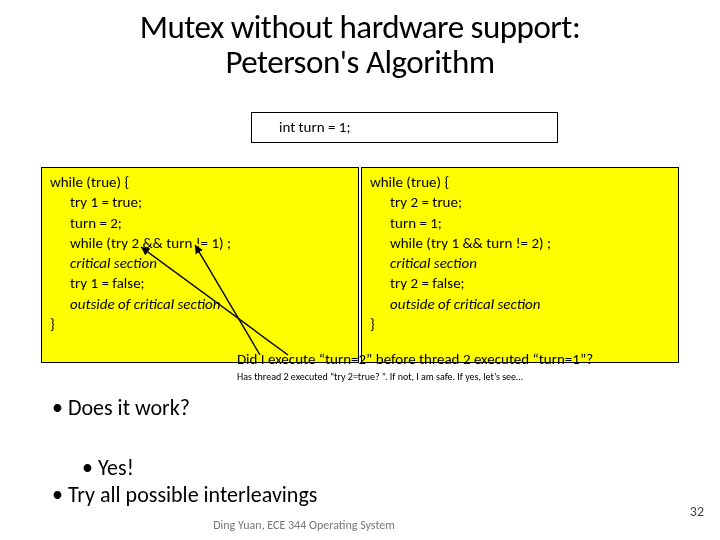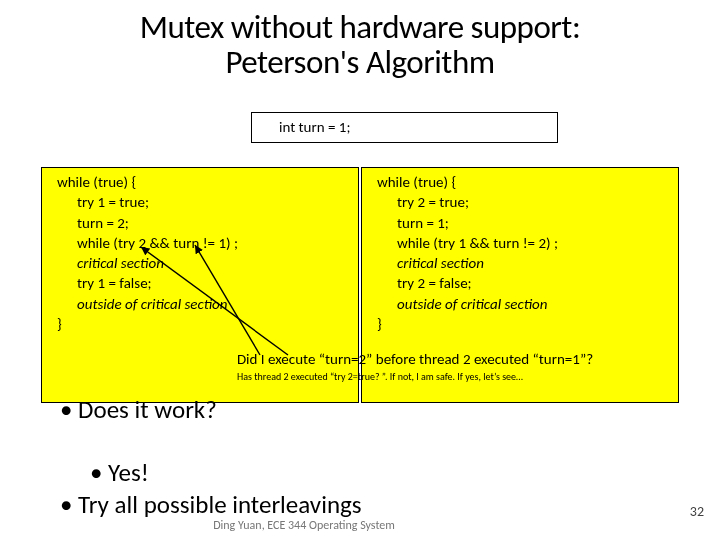--- a/index.html
+++ b/index.html
@@ -36,45 +36,45 @@
     background: #fff;
     padding: 5px 8px 5px 27px;
     font-size: 15px;
     line-height: 1.25;
     margin-left: 48px;
   }
   .code-box {
     position: absolute;
     top: 167px;
     width: 318px;
-    height: 236px;
+    height: 196px;
     border: 1px solid #000;
     background: #ffff00;
     font-size: 15px;
     line-height: 1.35;
-    padding: 4px 4px 4px 15px;
+    padding: 4px 4px 4px 8px;
     box-sizing: border-box;
   }
   .code-box.left-box { left: 41px; }
   .code-box.right-box { left: 361px; }
   .code-box .ind { padding-left: 20px; display: block; }
   .italic { font-style: italic; }
   .annot {
     position: absolute;
     font-size: 15px;
     line-height: 1.3;
     text-align: center;
   }
   .annot1 { left: 120px; top: 350px; width: 590px; font-size:15px; }
   .annot2 { left: 80px; top: 370px; width: 600px; font-size:10px; }
   .bullets {
     position: absolute;
-    left: 60px;
+    left: 52px;
     top: 394px;
-    font-size: 25px;
+    font-size: 22px;
     line-height: 1.25;
   }
   .bullets .lvl1::before { content: "• "; }
   .bullets .lvl2 { padding-left: 30px; margin-top: 32px; }
   .bullets .lvl2::before { content: "• "; }
   .footer-center {
     position: absolute;
     left: 0;
     width: 608px;
     bottom: 8px;

